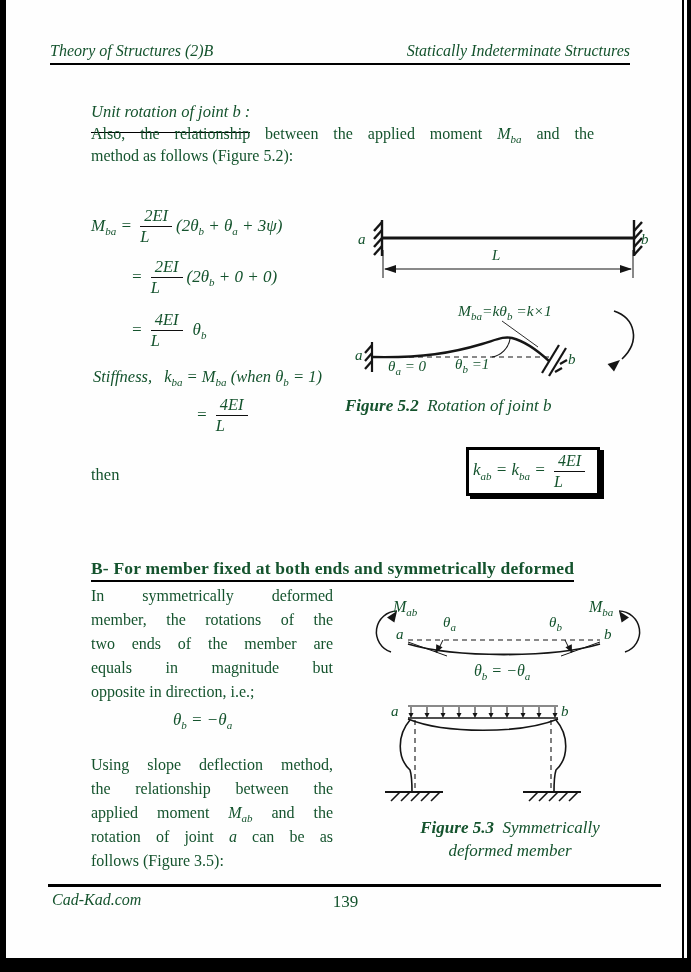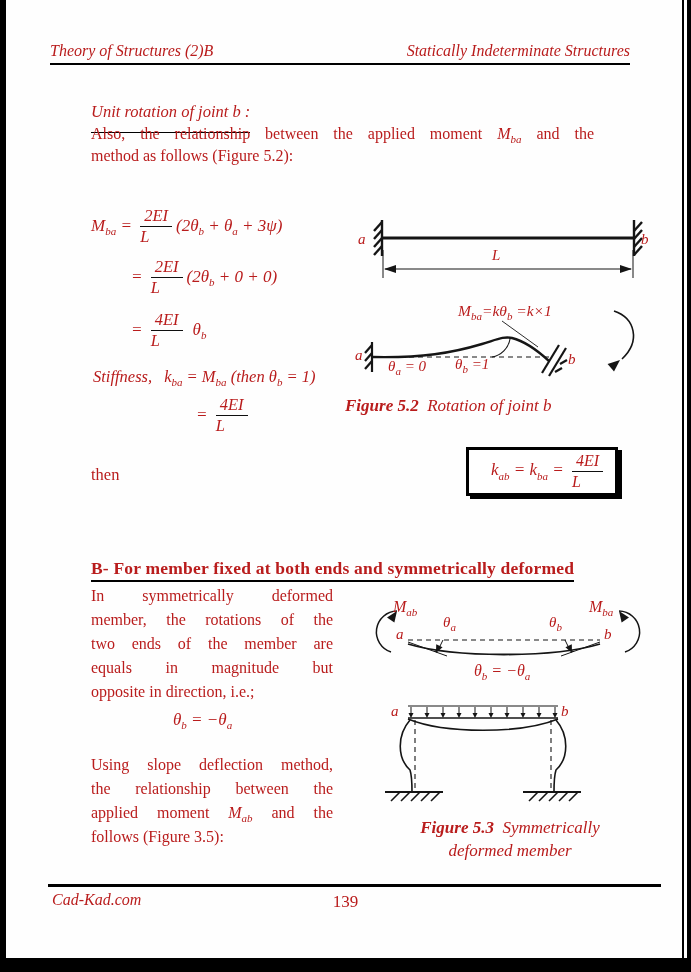--- a/index.html
+++ b/index.html
@@ -1,20 +1,20 @@
 <!DOCTYPE html>
 <html><head>
 <meta charset="utf-8">
 <style>
   html,body{margin:0;padding:0;background:#e8e8e8;}
   #page{
     position:relative; width:691px; height:972px; margin:0 auto;
     background:#fefefe; overflow:hidden;
     font-family:"Liberation Serif","DejaVu Serif",serif;
-    color:#b91c1c;
+    color:#14532d;
   }
   .abs{position:absolute;}
   .it{font-style:italic;}
   .bi{font-style:italic;font-weight:bold;}
 
   
   .edge{position:absolute;background:#000;}
   #edge-left{left:0;top:0;width:6px;height:972px;}
   #edge-right-line{left:682px;top:0;width:2px;height:972px;}
   #edge-right{left:687px;top:0;width:4px;height:972px;}
@@ -45,21 +45,21 @@
   
   .eq{position:absolute;font-style:italic;font-size:17px;white-space:nowrap;}
   .frac{display:inline-block;vertical-align:middle;text-align:left;
         line-height:1.12;font-size:16.5px;margin:0 4px;}
   .frac .num{display:block;padding:0 4px 1px;border-bottom:1.5px solid #0f0f0f;}
   .frac .den{display:block;padding-top:1px;}
   sub.s{font-size:11px;font-style:italic;line-height:0;}
   .eq .sp{display:inline-block;width:6px;}
 
   #kbox{left:466px;top:447px;border:3px solid #000;box-shadow:4px 3px 0 #000;
-        background:#fff;padding:2px 8px 2px 22px;font-size:17px;font-style:italic;white-space:nowrap;}
+        background:#fff;padding:2px 8px 2px 4px;font-size:17px;font-style:italic;white-space:nowrap;}
   #kbox .frac{font-size:16px;}
 
   
   .figlab{position:absolute;font-style:italic;font-size:15px;white-space:nowrap;}
   .cap{position:absolute;font-size:17px;white-space:nowrap;}
 
   svg{position:absolute;overflow:visible;}
   .stroke{stroke:#151515;fill:none;}
 </style>
 </head>
@@ -87,21 +87,21 @@
   <div class="eq" style="left:91px;top:207px;">
     <span>M</span><sub class="s">ba</sub><span> = </span><span class="frac"><span class="num">2EI</span><span class="den">L</span></span><span>(2θ</span><sub class="s">b</sub><span> + θ</span><sub class="s">a</sub><span> + 3ψ)</span>
   </div>
   <div class="eq" style="left:131px;top:258px;">
     <span>= </span><span class="frac"><span class="num">2EI</span><span class="den">L</span></span><span>(2θ</span><sub class="s">b</sub><span> + 0 + 0)</span>
   </div>
   <div class="eq" style="left:131px;top:311px;">
     <span>= </span><span class="frac"><span class="num">4EI</span><span class="den">L</span></span><span class="sp"></span><span>θ</span><sub class="s">b</sub>
   </div>
   <div class="eq" style="left:93px;top:367px;font-size:16.5px;">
-    <span>Stiffness,</span><span class="sp"></span><span class="sp"></span><span>k</span><sub class="s">ba</sub><span> = M</span><sub class="s">ba</sub><span> (then θ</span><sub class="s">b</sub><span> = 1)</span>
+    <span>Stiffness,</span><span class="sp"></span><span class="sp"></span><span>k</span><sub class="s">ba</sub><span> = M</span><sub class="s">ba</sub><span> (when θ</span><sub class="s">b</sub><span> = 1)</span>
   </div>
   <div class="eq" style="left:196px;top:396px;">
     <span>= </span><span class="frac"><span class="num">4EI</span><span class="den">L</span></span>
   </div>
 
   <div class="abs" style="left:91px;top:465px;font-size:16.5px;">then</div>
 
   <div class="abs" id="kbox">
     <span>k</span><sub class="s">ab</sub><span> = k</span><sub class="s">ba</sub><span> = </span><span class="frac"><span class="num">4EI</span><span class="den">L</span></span>
   </div>
@@ -182,20 +182,21 @@
   </div>
 
   <div class="eq" style="left:173px;top:710px;">
     <span>θ</span><sub class="s">b</sub><span> = −θ</span><sub class="s">a</sub>
   </div>
 
   <div class="abs colpara" id="parab2">
     <div class="pline"><span>Using slope deflection method,</span></div>
     <div class="pline"><span>the relationship between the</span></div>
     <div class="pline"><span>applied moment </span><span class="it">M</span><sub class="s">ab</sub><span> and the</span></div>
+    <div class="pline"><span>rotation of joint </span><span class="it">a</span><span> can be as</span></div>
     <div class="pline last"><span>follows (Figure 3.5):</span></div>
   </div>
 
   <svg style="left:375px;top:598px;" width="300" height="100" viewBox="0 0 300 100">
     <line class="stroke" x1="33" y1="42" x2="225" y2="42" stroke-width="1.2" stroke-dasharray="5,4"></line>
     <path class="stroke" d="M 33 46 C 80 60 178 60 225 46" stroke-width="1.8"></path>
     <line class="stroke" x1="33" y1="44" x2="72" y2="58" stroke-width="1"></line>
     <line class="stroke" x1="186" y1="58" x2="225" y2="44" stroke-width="1"></line>
     <path class="stroke" d="M 68 42 A 28 28 0 0 1 60 54" stroke-width="1"></path>
     <path class="stroke" d="M 190 42 A 28 28 0 0 0 198 54" stroke-width="1"></path>

